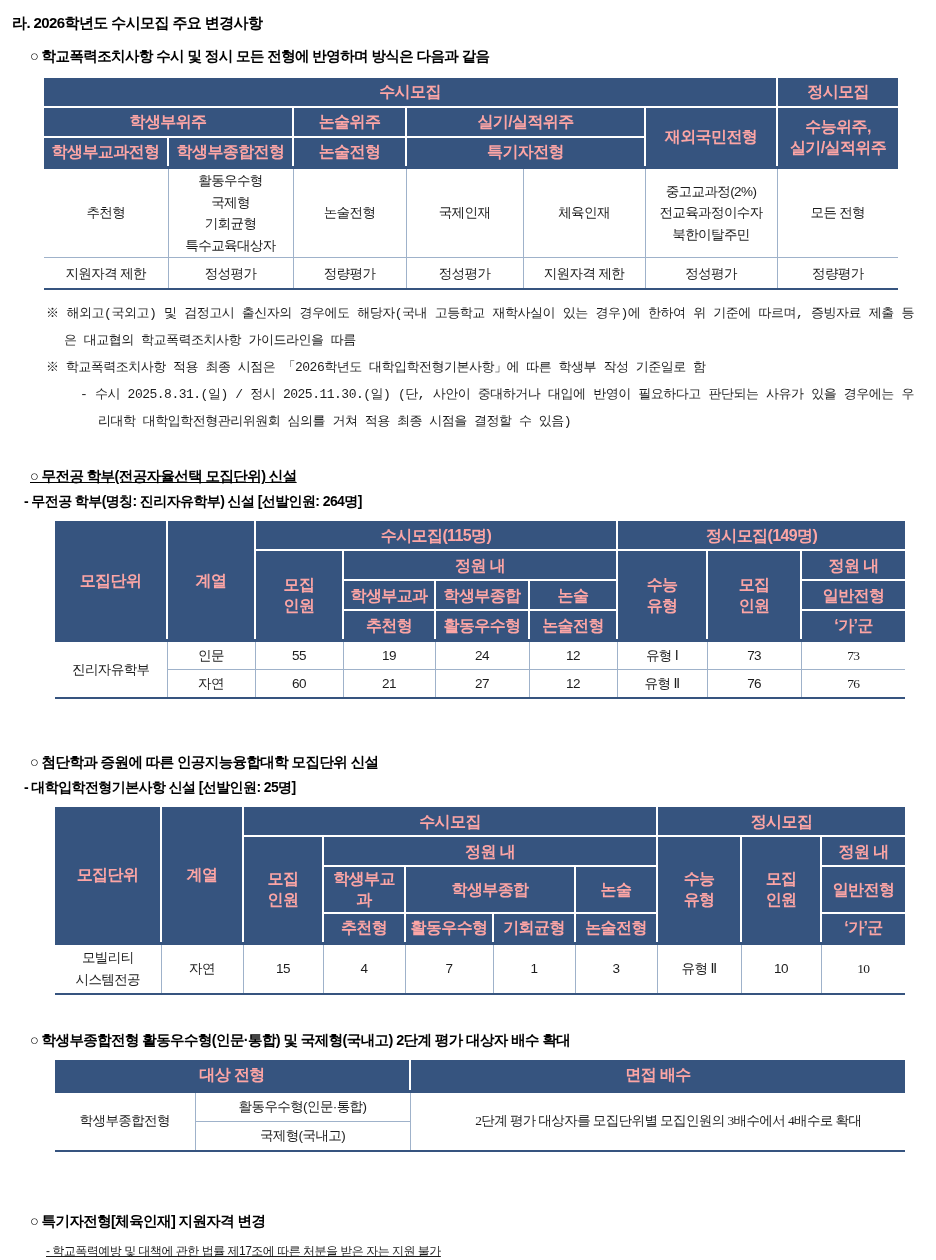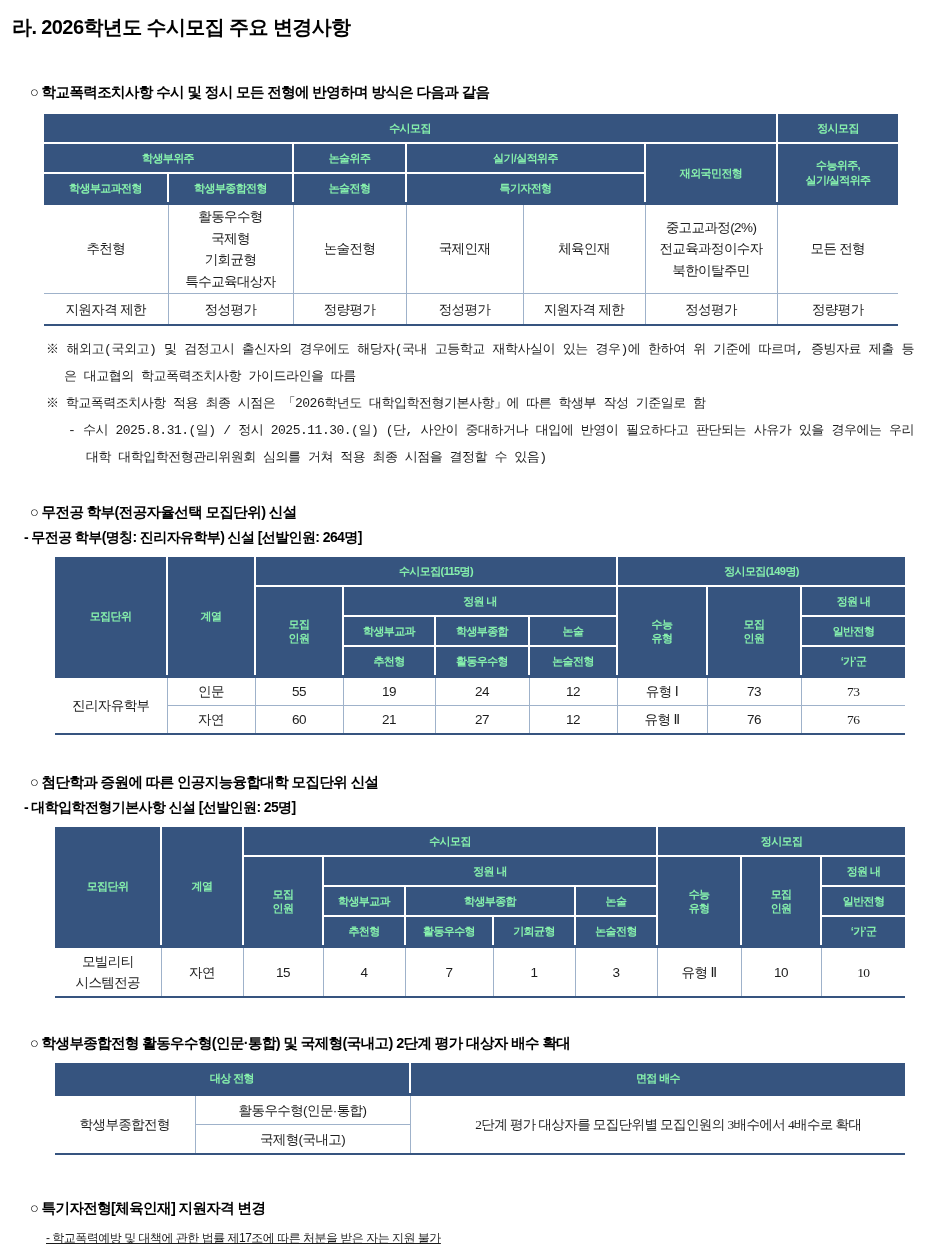--- a/index.html
+++ b/index.html
@@ -1,58 +1,58 @@
 <!DOCTYPE html>
 <html lang="ko"><head>
 <meta charset="utf-8">
 <style>
   html,body { margin:0; padding:0; background:#ffffff; }
   body { font-family:"Liberation Sans","DejaVu Sans",sans-serif; color:#1c1c1c; }
   .page { width:936px; height:1260px; box-sizing:border-box; padding:14px 28px 10px 12px; overflow:hidden; background:#fff; }
 
-  .doc-title { font-size:20px; font-weight:bold; margin:0; letter-spacing:-0.6px; color:#000; }
+  .doc-title { font-size:15px; font-weight:bold; margin:0; letter-spacing:-0.6px; color:#000; }
 
   .sec-heading { font-size:14.5px; font-weight:bold; margin-left:18px; letter-spacing:-0.6px; color:#000; }
   .sub-bullet  { font-size:14px;  font-weight:bold; margin-left:12px; letter-spacing:-0.6px; color:#000; }
 
   table { border-collapse:collapse; table-layout:fixed; border-bottom:2px solid #36547F; }
-  th { background:#36547F; color:#86efac; font-weight:bold; font-size:11px; line-height:1.32;
+  th { background:#36547F; color:#fca5a5; font-weight:bold; font-size:16px; line-height:1.32;
        border:2px solid #ffffff; padding:1px 2px; text-align:center; vertical-align:middle; letter-spacing:-0.6px; }
   thead tr:first-child th { border-top:0; }
   th.el { border-left:0; } th.er { border-right:0;text-align:center; }
   td { border:1px solid #9FB2CA; font-size:13.5px; line-height:1.6; text-align:center; vertical-align:middle;
        padding:1px 3px; letter-spacing:-0.6px; color:#1c1c1c; }
   tbody tr:first-child td { border-top:3px solid #36547F; }
   td.el { border-left:0; } td.er { border-right:0;font-family:Liberation Serif, serif; }
   .pre { white-space:pre-line; }
 
   .t1 { margin:12px 0 0 32px; width:854px; }
   .t1 th { height:26px; }
   .t1 .tall td { height:86px; }
   .t1 .eval td { height:28px; }
 
   .notes { margin:10px 0 0 34px; width:868px;font-family:Liberation Mono, monospace; }
   .note { font-size:13px; line-height:27px; margin:0; text-align:justify; padding-left:18px; text-indent:-18px; letter-spacing:-0.5px; }
-  .note.sub { margin-left:22px; padding-left:18px; text-indent:-18px; }
+  .note.sub { margin-left:34px; padding-left:18px; text-indent:-18px; }
 
   .t2, .t3 { margin:10px 0 0 43px; width:850px; }
   .t2 th, .t3 th { height:26px; }
   .t2 tbody td { height:25px; }
   .t3 tbody td { height:46px; }
 
   .t4 { margin:10px 0 0 43px; width:850px; }
   .t4 th { height:28px; }
   .t4 tbody td { height:26px; }
   .t4 td.desc { font-size:13.5px;padding-left:24px; }
 
-  .mt-sec1 { margin-top:42px; }
-  .mt-sec2 { margin-top:32px; }
-  .mt-sec3 { margin-top:38px; }
+  .mt-sec1 { margin-top:14px; }
+  .mt-sec2 { margin-top:32px;text-decoration:underline; }
+  .mt-sec3 { margin-top:54px; }
   .mt-sec4 { margin-top:36px; }
-  .mt-sec5 { margin-top:44px; }
+  .mt-sec5 { margin-top:60px; }
   .mt-sub  { margin-top:7px; }
 
   .plain-item { font-size:12px; line-height:27px; margin:0 0 0 34px; letter-spacing:-0.5px;text-decoration:underline; }
   .items-block { margin-top:7px; }
 </style>
 </head>
 <body>
 
 <div class="page">
 

